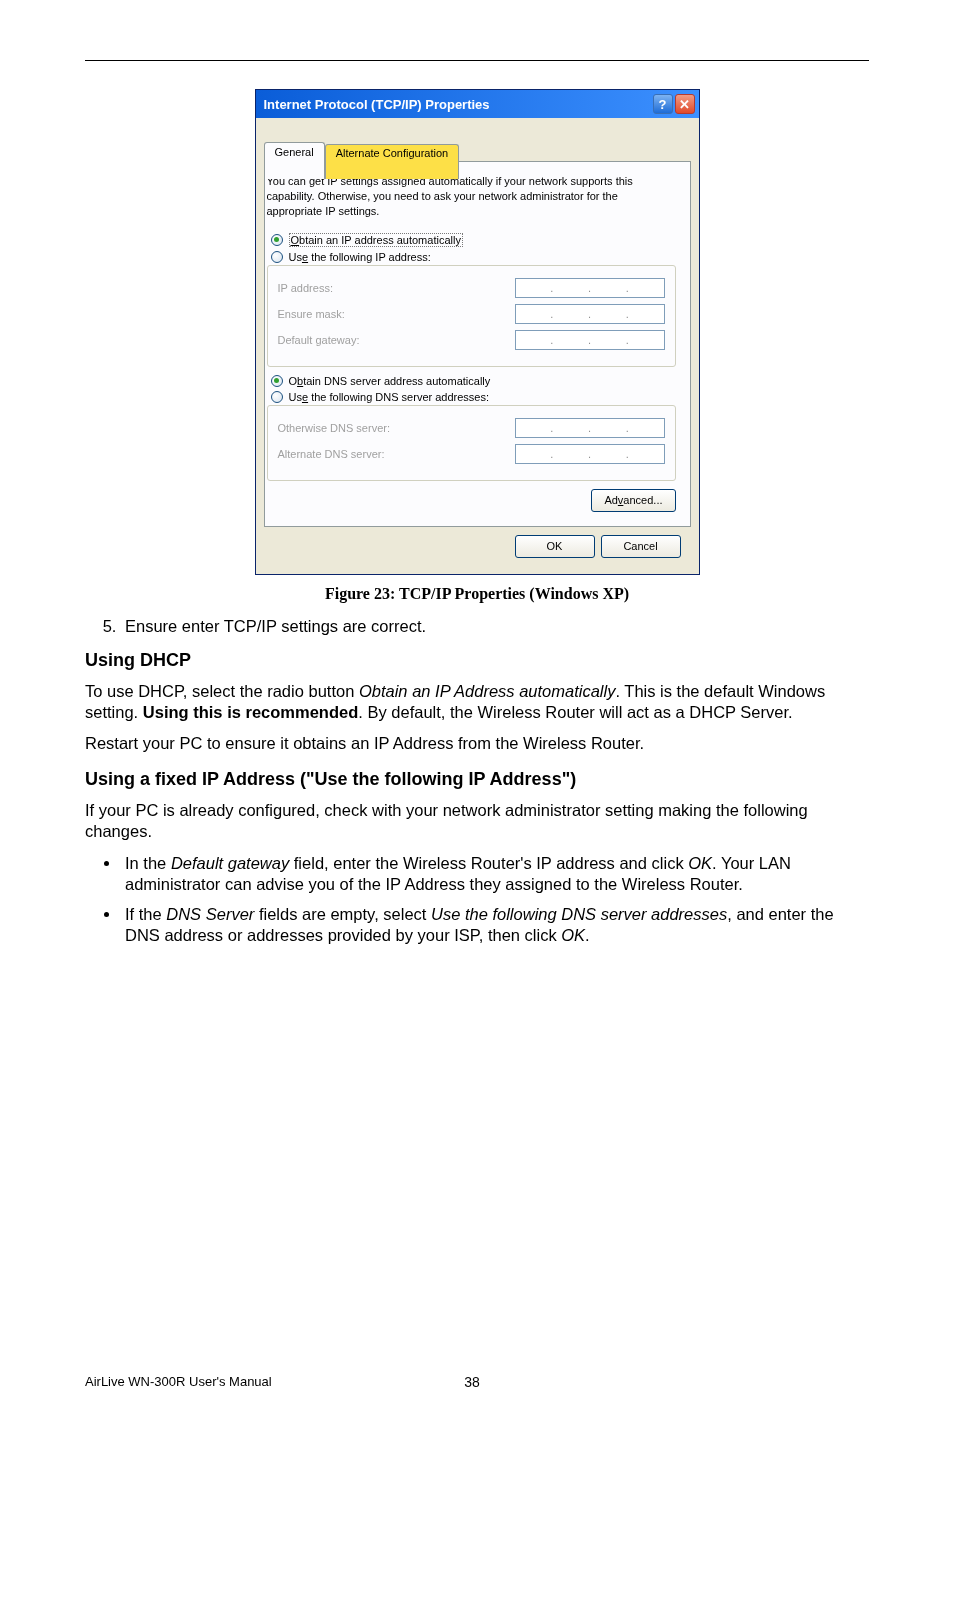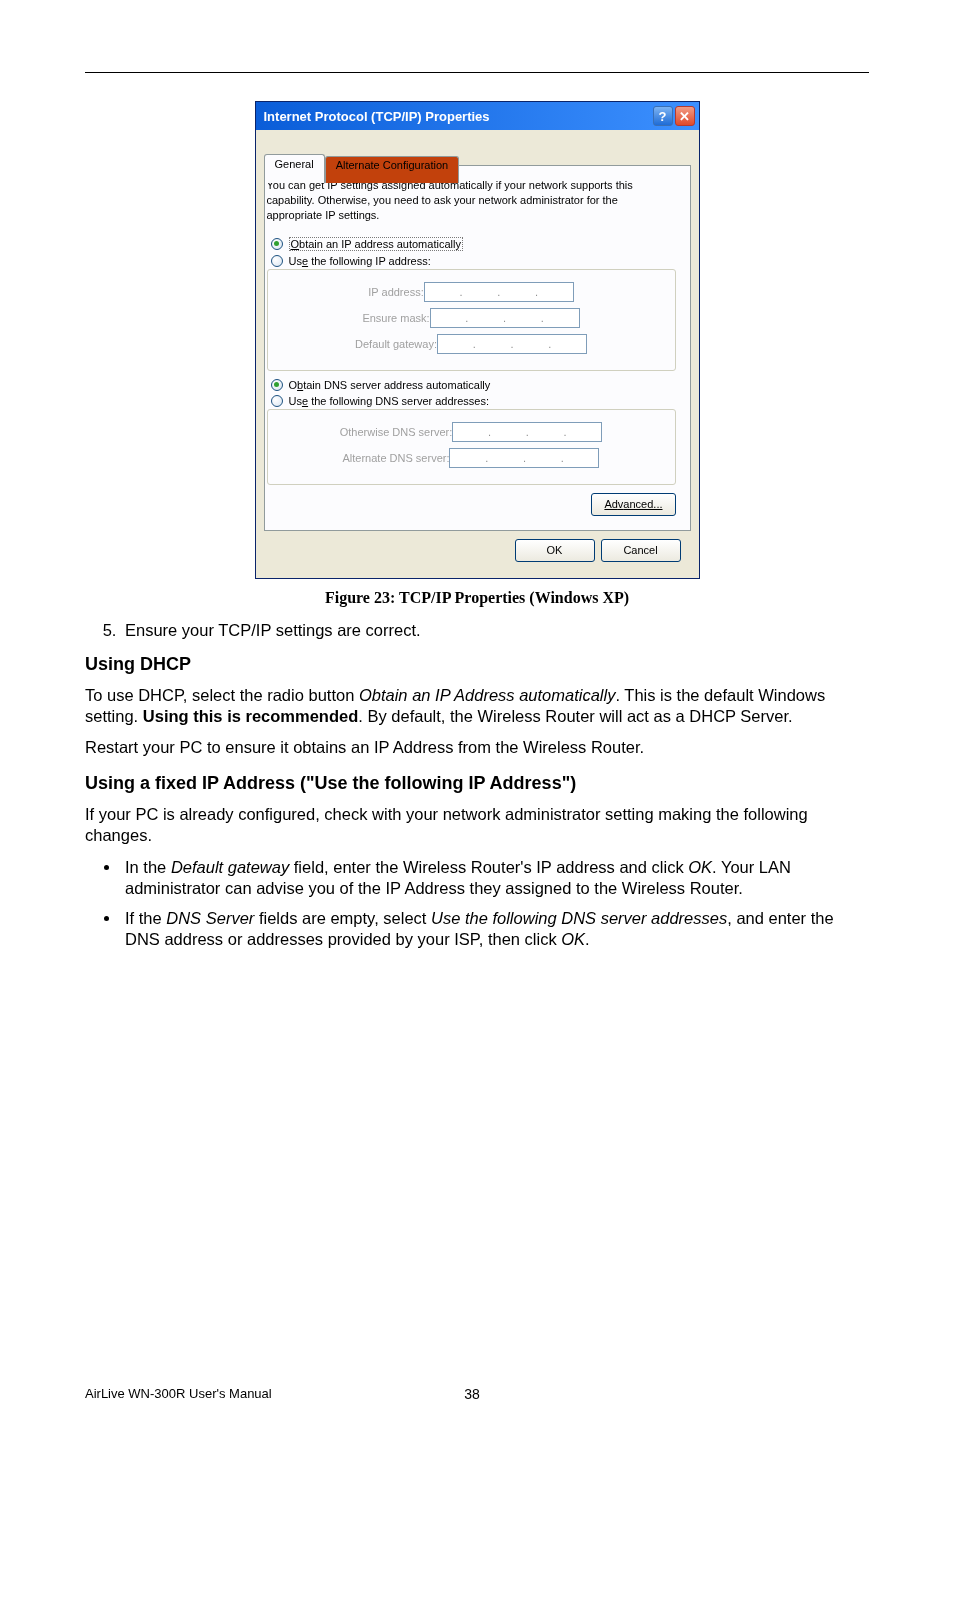--- a/index.html
+++ b/index.html
@@ -5,21 +5,21 @@
   * { box-sizing: border-box; }
   body {
     margin: 0;
     font-family: Arial, Helvetica, sans-serif;
     background: #fff;
     color: #000;
   }
   .page {
     width: 954px;
     height: 1433px;
-    margin: 12px auto;
+    margin: 0 auto;
     padding: 60px 85px 40px 85px;
     position: relative;
   }
   .hr-top {
     border-top: 1px solid #000;
     margin-bottom: 28px;
   }
   .dialog-wrap {
     width: 445px;
     margin: 0 auto 10px auto;
@@ -85,24 +85,24 @@
     font-size: 11px;
     border-radius: 3px 3px 0 0;
     margin-right: 0px;
   }
   .tab.active {
     background: #fcfcfe;
     position: relative;
     z-index: 3;
   }
   .tab:not(.active) {
-    background: #c2410c;
+    background: #fde047;
     margin-top: 2px;
     padding-top: 2px;
-    padding-bottom: 12px;
+    padding-bottom: 20px;
   }
   .tab-panel {
     border: 1px solid #919b9c;
     background: #fcfcfe;
     padding: 12px 14px 14px 2px;
     position: relative;
     z-index: 1;
   }
   .desc {
     font-size: 11px;
@@ -146,21 +146,21 @@
     padding: 6px 10px 10px 10px;
     margin: 2px 0 8px 0;
     position: relative;
   }
   .group-inset {
     margin-top: -2px;
   }
   .field-row {
     display: flex;
     align-items: center;
-    justify-content: center;
+    justify-content: space-between;
     margin: 6px 0;
   }
   .field-label {
     font-size: 11px;
     color: #a0a0a0;
   }
   .ip-input {
     width: 150px;
     height: 20px;
     border: 1px solid #7f9db9;
@@ -171,21 +171,20 @@
     color: #a0a0a0;
     font-size: 11px;
   }
   .ip-input span.dot {
     color: #909090;
   }
   .btn-row {
     display: flex;
     justify-content: flex-end;
     margin-top: 8px;
-    text-decoration: underline;
   }
   .xp-button {
     min-width: 80px;
     height: 23px;
     border: 1px solid #003c74;
     border-radius: 3px;
     background: linear-gradient(to bottom, #fff, #eceae0);
     font-size: 11px;
     padding: 0 12px;
     font-family: Tahoma, Arial, sans-serif;
@@ -360,21 +359,21 @@
           <div class="xp-button">OK</div>
           <div class="xp-button">Cancel</div>
         </div>
       </div>
     </div>
   </div>
 
   <div class="caption">Figure 23: TCP/IP Properties (Windows XP)</div>
 
   <ol class="num-list" start="5">
-    <li>Ensure your TCP/IP settings are correct.</li>
+    <li>Ensure enter TCP/IP settings are correct.</li>
   </ol>
 
   <div class="section-bold">Using DHCP</div>
   <p class="body-p">
     <span>To use DHCP, select the radio button </span><i>Obtain an IP Address automatically</i><span>. This is the default Windows setting. </span><b>Using this is recommended</b><span>. By default, the Wireless Router will act as a DHCP Server.</span>
   </p>
   <p class="body-p">Restart your PC to ensure it obtains an IP Address from the Wireless Router.</p>
 
   <div class="section-bold">Using a fixed IP Address ("Use the following IP Address")</div>
   <p class="body-p">If your PC is already configured, check with your network administrator setting making the following changes.</p>

